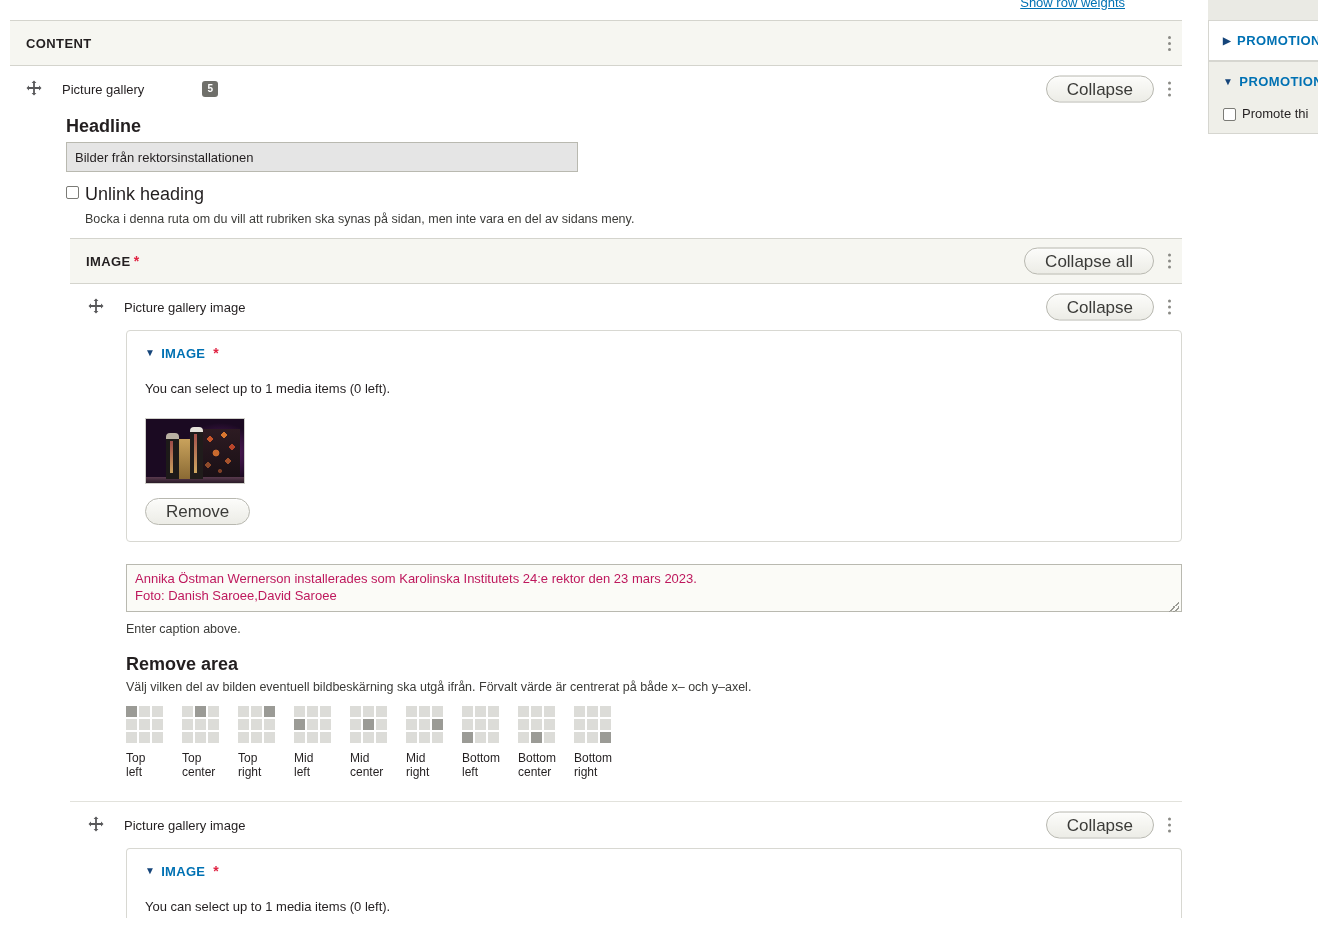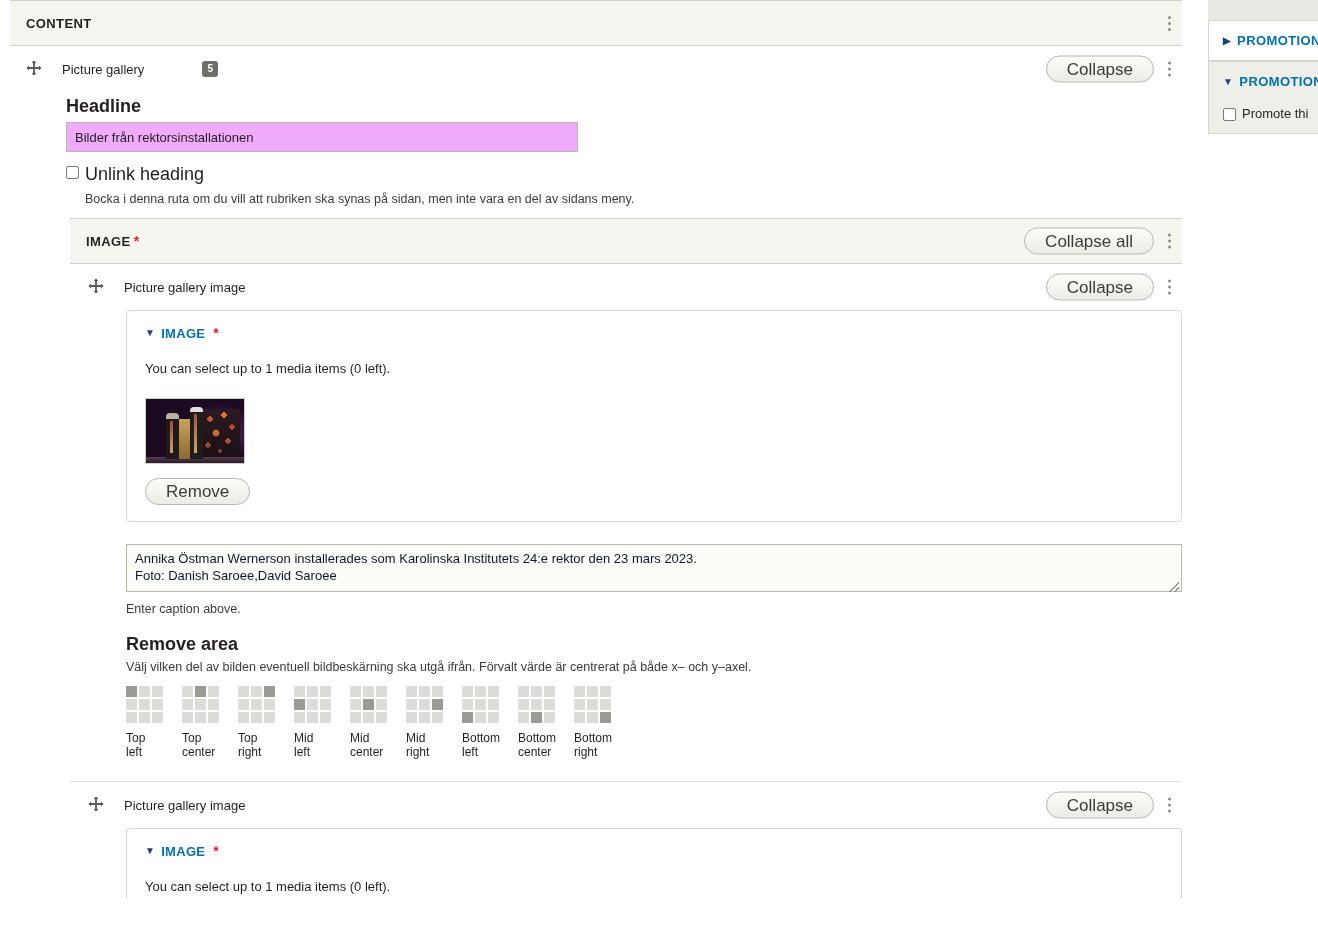--- a/index.html
+++ b/index.html
@@ -16,21 +16,21 @@
 
   
   .row-weights {
     position: absolute; top: -5px; right: 193px;
     color: #0071b3; font-size: 13px; text-decoration: underline;
     cursor: pointer; white-space: nowrap;
   }
 
   
   .main-col {
-    position: absolute; left: 10px; top: 0;
+    position: absolute; left: 10px; top: 20px;
     width: 1172px;
   }
 
   
   .sec-head {
     position: relative;
     background: #f6f6f1;
     border-top: 1px solid #d4d4cd;
     border-bottom: 1px solid #d4d4cd;
     height: 46px;
@@ -75,21 +75,21 @@
     display: inline-flex; align-items: center; justify-content: center;
     min-width: 16px; height: 16px; padding: 0 4px;
     background: #6f6f6a; color: #fff; border-radius: 3px;
     font-size: 10px; font-weight: 700; line-height: 1;
   }
 
   
   .field-label { font-size: 18px; font-weight: 700; color: #231f20; margin-bottom: 5px; }
   .text-input {
     width: 512px; height: 30px; padding: 4px 8px;
-    background: #f0abfc; border: 1px solid #b9b9b0;
+    background: #e5e5e5; border: 1px solid #b9b9b0;
     font-family: "Liberation Sans", sans-serif; font-size: 13px; color: #231f20;
   }
   .cb-line { display: flex; align-items: flex-start; gap: 6px; margin-top: 12px; }
   .cb {
     appearance: none; -webkit-appearance: none;
     width: 13px; height: 13px; margin: 2px 0 0 0;
     border: 1px solid #7b7b76; border-radius: 2px; background: #fff; cursor: pointer;
     flex: 0 0 auto;
   }
   .cb-label { font-size: 18px; color: #231f20; }
@@ -138,21 +138,21 @@
                      linear-gradient(to bottom, #2d1b22, #1a1016); }
   .thumb .floor { position:absolute; bottom:0; left:0; right:0; height:6px;
                   background: linear-gradient(to bottom,#5a3a4e,#2a1b28); }
 
   .btn-remove { margin-top: 14px; }
 
   
   .ta {
     width: 1056px; height: 48px; padding: 5px 8px; resize: none;
     background: #fbfbf7; border: 1px solid #b9b9b0;
-    font-family: "Liberation Sans", sans-serif; font-size: 13px; color: #0f172a;
+    font-family: "Liberation Sans", sans-serif; font-size: 13px; color: #be185d;
     line-height: 17px; overflow: hidden;
   }
   .ta-wrap { position: relative; width: 1056px; }
   .ta-grip {
     position: absolute; right: 3px; bottom: 3px; width: 10px; height: 10px;
     pointer-events: none;
     background:
       linear-gradient(135deg, transparent 0 45%, #9a9a94 45% 55%, transparent 55% 100%),
       linear-gradient(135deg, transparent 0 70%, #9a9a94 70% 80%, transparent 80% 100%);
   }

